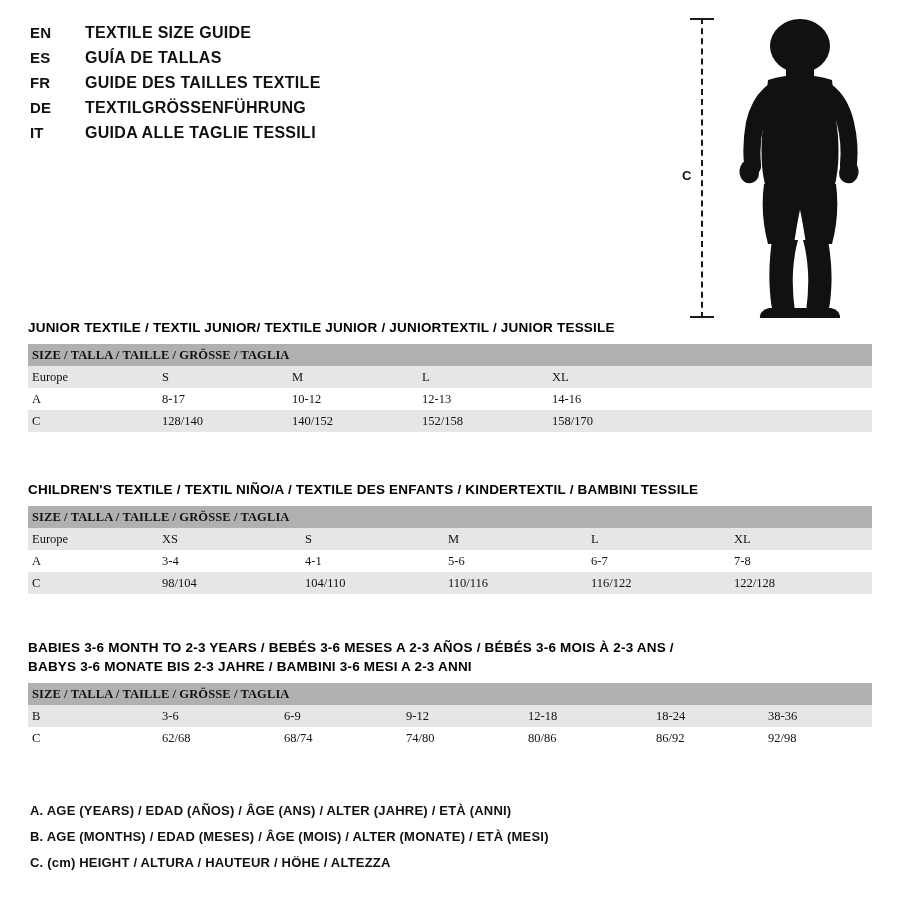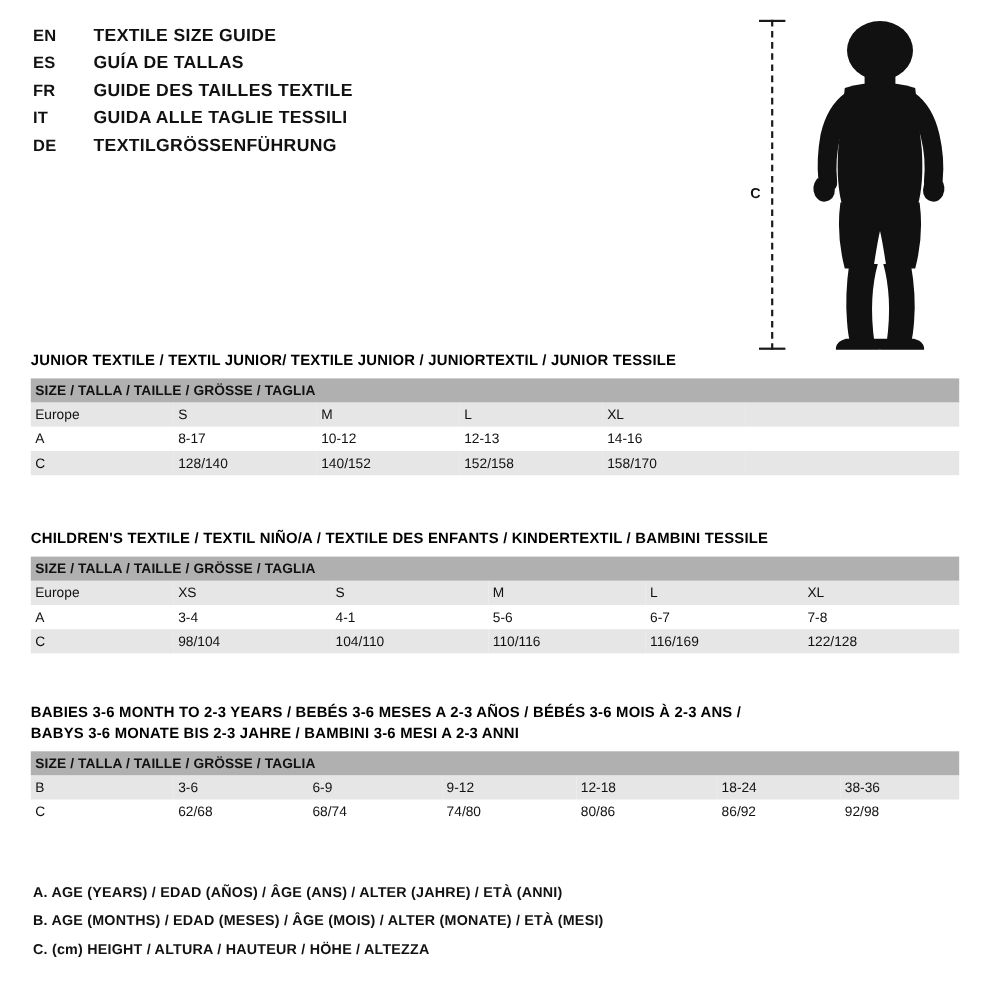--- a/index.html
+++ b/index.html
@@ -101,20 +101,21 @@
     border-collapse: collapse;
     width: 100%;
     table-layout: fixed;
   }
   table.size-table td {
     font-size: 12.5px;
     height: 22px;
     padding: 0 0 0 4px;
     color: #111;
     white-space: nowrap;
+    font-family: Liberation Serif, serif;
   }
   tr.head-row td {
     background: #b0b0b0;
     font-weight: 700;
     font-size: 12.5px;
     letter-spacing: 0.1px;
   }
   tr.row-alt td { background: #e6e6e6; }
   tr.row-plain td { background: #ffffff; }
   td.label-col { padding-left: 4px; }
@@ -156,26 +157,26 @@
     </div>
     <div class="lang-row">
       <span class="lang-code">ES</span>
       <span class="lang-title">GUÍA DE TALLAS</span>
     </div>
     <div class="lang-row">
       <span class="lang-code">FR</span>
       <span class="lang-title">GUIDE DES TAILLES TEXTILE</span>
     </div>
     <div class="lang-row">
+      <span class="lang-code">DE</span>
+      <span class="lang-title">TEXTILGRÖSSENFÜHRUNG</span>
+    </div>
+    <div class="lang-row">
       <span class="lang-code">IT</span>
       <span class="lang-title">GUIDA ALLE TAGLIE TESSILI</span>
-    </div>
-    <div class="lang-row">
-      <span class="lang-code">DE</span>
-      <span class="lang-title">TEXTILGRÖSSENFÜHRUNG</span>
     </div>
   </div>
 
   <div class="figure-area">
     <div class="measure-line"></div>
     <div class="tick-top"></div>
     <div class="tick-bottom"></div>
     <div class="measure-label">C</div>
     <div class="kid">
       <svg width="150" height="300" viewBox="0 0 150 300" xmlns="http://www.w3.org/2000/svg">
@@ -283,21 +284,21 @@
           <td class="val">4-1</td>
           <td class="val">5-6</td>
           <td class="val">6-7</td>
           <td class="val">7-8</td>
         </tr>
         <tr class="row-alt">
           <td class="label-col">C</td>
           <td class="val">98/104</td>
           <td class="val">104/110</td>
           <td class="val">110/116</td>
-          <td class="val">116/169</td>
+          <td class="val">116/122</td>
           <td class="val">122/128</td>
         </tr>
       </tbody>
         </table>
     </div>
   </div>
 
   <div class="block" id="babies-block">
     <div class="section-title">BABIES 3-6 MONTH TO 2-3 YEARS / BEBÉS 3-6 MESES A 2-3 AÑOS / BÉBÉS 3-6 MOIS À 2-3 ANS /</div>
     <div class="section-title">BABYS 3-6 MONATE BIS 2-3 JAHRE / BAMBINI 3-6 MESI A 2-3 ANNI</div>

